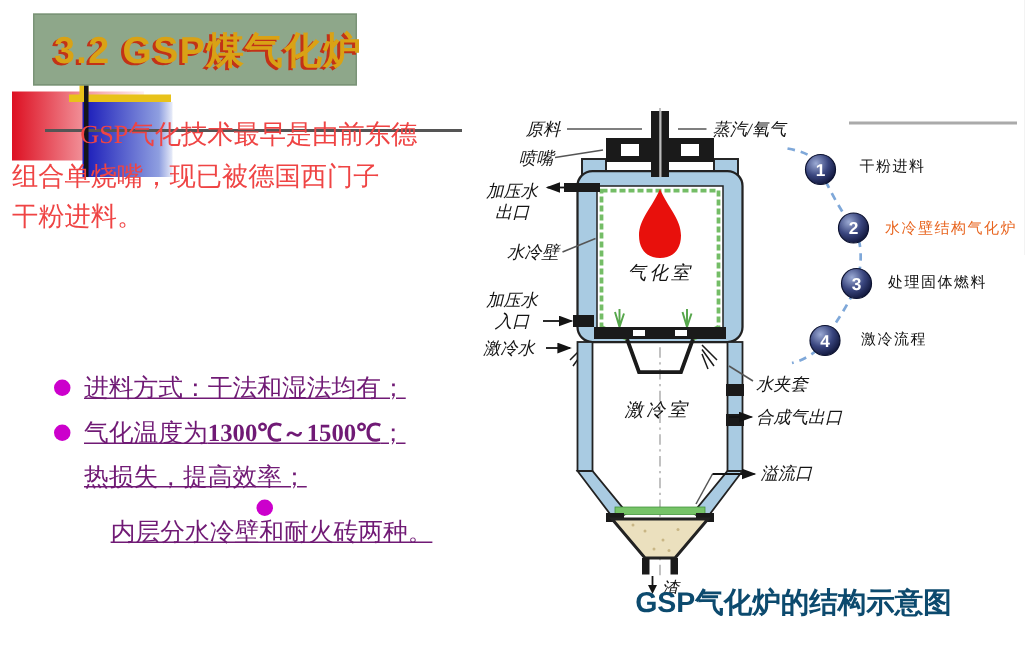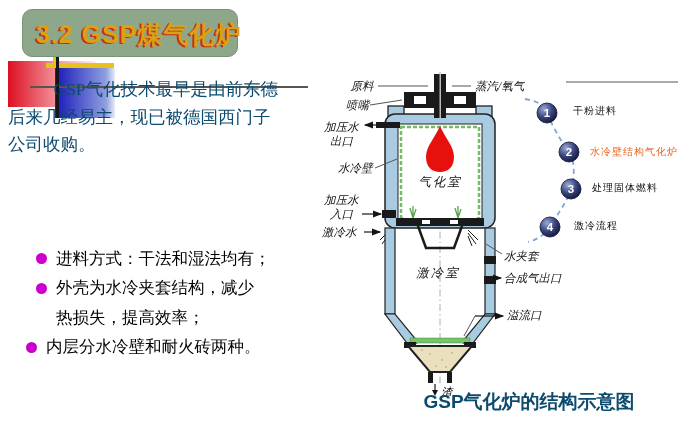--- a/index.html
+++ b/index.html
@@ -1,43 +1,43 @@
 <!DOCTYPE html>
 <html><head>
 <meta charset="utf-8">
 <style>
   html,body{margin:0;padding:0;background:#e9e9e9;}
   .slide{position:relative;width:683px;height:430px;background:#ffffff;overflow:hidden;
          font-family:"Liberation Serif",serif;}
   
   .title-chip{position:absolute;left:22px;top:9px;width:216px;height:48px;
-      background:#8EA78A;border:1px solid #7a9377;border-radius:10px;
+      background:#8EA78A;border:1px solid #7a9377;border-radius:0;
       font-family:"Liberation Sans",sans-serif;font-weight:bold;font-size:25px;
       line-height:48px;padding-left:13px;box-sizing:border-box;white-space:nowrap;
       color:#D9A215;text-shadow:-2px 1px 0 #C23217;letter-spacing:1px;}
   
   .decor-red{position:absolute;left:8px;top:61px;width:88px;height:46px;
       background:linear-gradient(90deg,#dd1022,#f7b6bb 70%,#fdeef0);}
   .decor-yellow-v{position:absolute;left:53px;top:48px;width:6px;height:16px;background:#E8C21A;}
   .decor-yellow{position:absolute;left:46px;top:63px;width:68px;height:5px;background:#E8C21A;}
   .decor-blue{position:absolute;left:55px;top:68px;width:60px;height:50px;
       background:linear-gradient(90deg,#1718b8,#8f9fe0 85%,#e8ecf8);}
   .decor-vline{position:absolute;left:56px;top:40px;width:3px;height:78px;background:#15151a;}
   .rule-left{position:absolute;left:30px;top:86px;width:278px;height:2px;background:#555;}
   .rule-right{position:absolute;left:566px;top:81px;width:112px;height:2px;background:#aaa;}
   
-  .intro{position:absolute;left:8px;top:76px;width:320px;font-size:17.5px;line-height:27.5px;color:#0c4a6e;}
+  .intro{position:absolute;left:8px;top:76px;width:320px;font-size:17.5px;line-height:27.5px;color:#ef4444;}
   .intro p{margin:0;white-space:nowrap;}
   .intro p.indent{text-indent:2.6em;}
   
-  .bullets{position:absolute;left:36px;top:244px;width:300px;font-size:16.5px;color:#000000;}
+  .bullets{position:absolute;left:36px;top:244px;width:300px;font-size:16.5px;color:#701a75;text-decoration:underline;}
   .brow{display:flex;align-items:center;height:29.5px;white-space:nowrap;}
   .brow .dot{width:11px;height:11px;border-radius:50%;background:#CC00CC;margin-right:9px;flex:0 0 auto;}
   .brow.cont .dot{visibility:hidden;}
-  .brow.shift{margin-left:-10px;}
+  .brow.shift{margin-left:-10px;flex-direction:column;}
   
   .diagram-svg{position:absolute;left:318px;top:70px;}
   .dlabel{font-family:"Liberation Serif",serif;font-style:italic;font-size:11.5px;fill:#141414;}
   .dlabel-big{font-family:"Liberation Serif",serif;font-style:italic;font-size:12.5px;fill:#141414;letter-spacing:2px;}
   
   .steps-svg{position:absolute;left:522px;top:92px;}
   .step-label{position:absolute;font-family:"Liberation Sans",sans-serif;font-size:10px;color:#111;
       white-space:nowrap;letter-spacing:1px;}
   .step-label.orange{color:#E8641E;}
   .step-num{font-family:"Liberation Sans",sans-serif;font-weight:bold;font-size:11.5px;fill:#ffffff;}
@@ -55,32 +55,32 @@
   <div class="decor-yellow"></div>
   <div class="decor-blue"></div>
   <div class="rule-left"></div>
   <div class="rule-right"></div>
   <div class="decor-vline"></div>
 
   <div class="title-chip">3.2  GSP煤气化炉</div>
 
   <div class="intro">
     <p class="indent">GSP气化技术最早是由前东德</p>
-    <p>后来几经易主，现已被德国西门子</p>
-    <p>公司收购。</p>
+    <p>组合单烧嘴，现已被德国西门子</p>
+    <p>干粉进料。</p>
   </div>
 
   <div class="bullets">
     <div class="brow">
       <span class="dot"></span>
       <span>进料方式：干法和湿法均有；</span>
     </div>
     <div class="brow">
       <span class="dot"></span>
-      <span>外壳为水冷夹套结构，减少</span>
+      <span><span>气化温度为</span><b>1300℃～1500℃</b><span>；</span></span>
     </div>
     <div class="brow cont">
       <span class="dot"></span>
       <span>热损失，提高效率；</span>
     </div>
     <div class="brow shift">
       <span class="dot"></span>
       <span>内层分水冷壁和耐火砖两种。</span>
     </div>
   </div>

